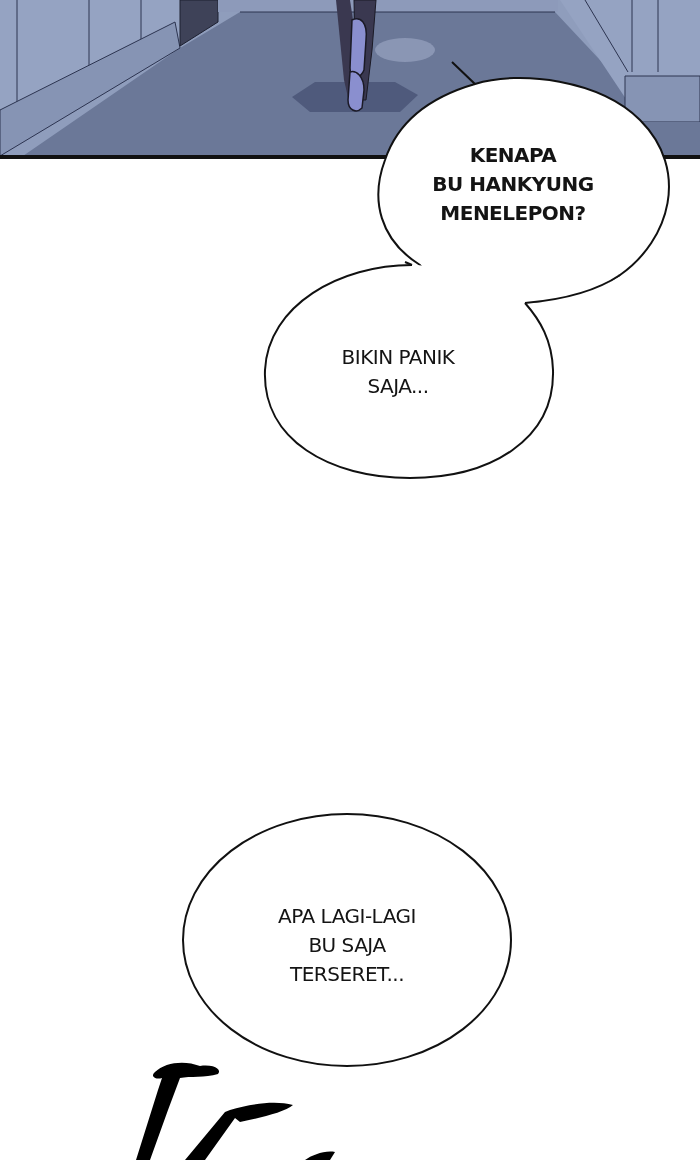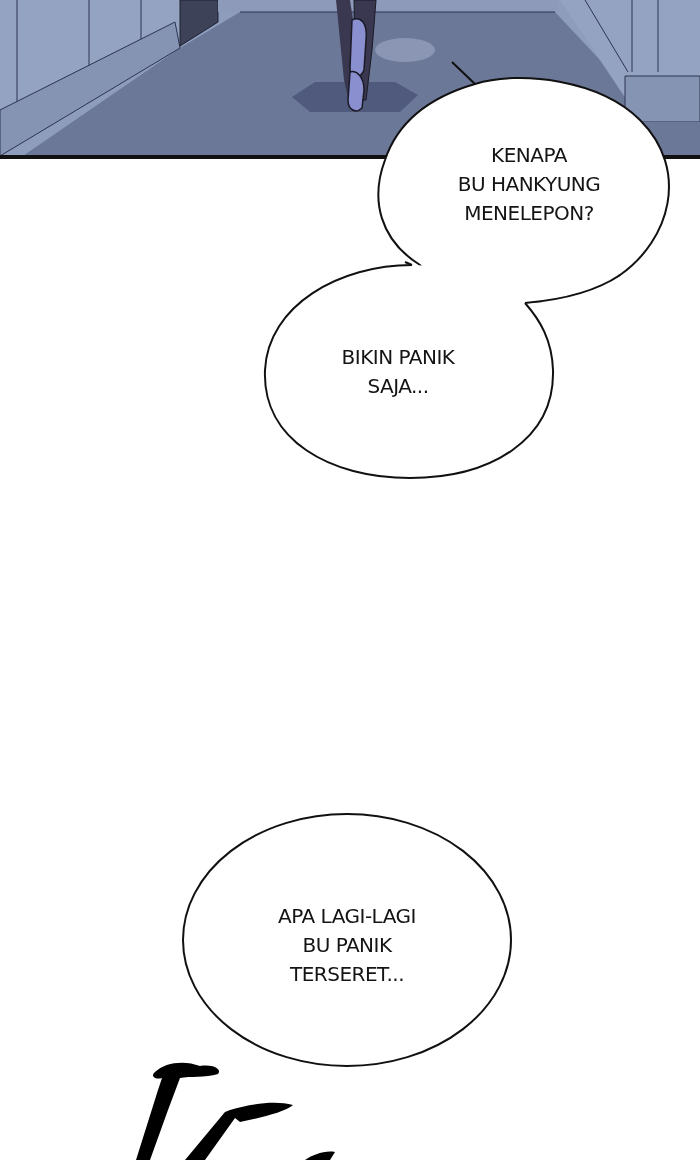--- a/index.html
+++ b/index.html
@@ -75,27 +75,27 @@
   <path d="M412,265 C330,265 268,310 265,370 C262,440 330,478 410,478 C490,478 553,440 553,370
            C553,340 540,318 522,302 L550,302 C580,300 600,290 620,275" fill="#ffffff" stroke="none"></path>
   <path d="M412,265 C340,265 268,305 265,370 C262,440 330,478 410,478 C490,478 555,440 553,370
            C552,340 540,320 525,303" fill="none" stroke="#111" stroke-width="2"></path>
   <path d="M412,265 L405,262" fill="none" stroke="#111" stroke-width="2"></path>
   <path d="M525,303 C560,300 595,292 620,275" fill="none" stroke="#111" stroke-width="2"></path>
 
   <ellipse cx="347" cy="940" rx="164" ry="126" fill="#ffffff" stroke="#111" stroke-width="2"></ellipse>
 </svg>
 
-<div class="bubble-text" style="left:404px; top:141px; width:250px;">KENAPA
+<div class="bubble-text" style="left:388px; top:141px; width:250px;font-weight:bold;">KENAPA
 BU HANKYUNG
 MENELEPON?</div>
 <div class="bubble-text" style="left:273px; top:343px; width:250px;">BIKIN PANIK
 SAJA...</div>
 <div class="bubble-text" style="left:222px; top:902px; width:250px;">APA LAGI-LAGI
-BU PANIK
+BU SAJA
 TERSERET...</div>
 
 <svg class="sfx" width="700" height="1160" viewBox="0 0 700 1160">
   <path d="M155,1072 C165,1062 185,1060 200,1066 C215,1064 222,1070 218,1074 C205,1078 190,1076 180,1078
            L168,1110 L150,1160 L136,1160 L158,1090 L162,1078 C155,1080 150,1076 155,1072 Z" fill="#000"></path>
   <path d="M230,1110 C250,1104 275,1100 293,1105 C285,1112 260,1118 240,1122 L235,1118
            L205,1160 L185,1160 L225,1112 Z" fill="#000"></path>
   <path d="M305,1160 C312,1155 325,1150 335,1152 L330,1160 Z" fill="#000"></path>
 </svg>
 

